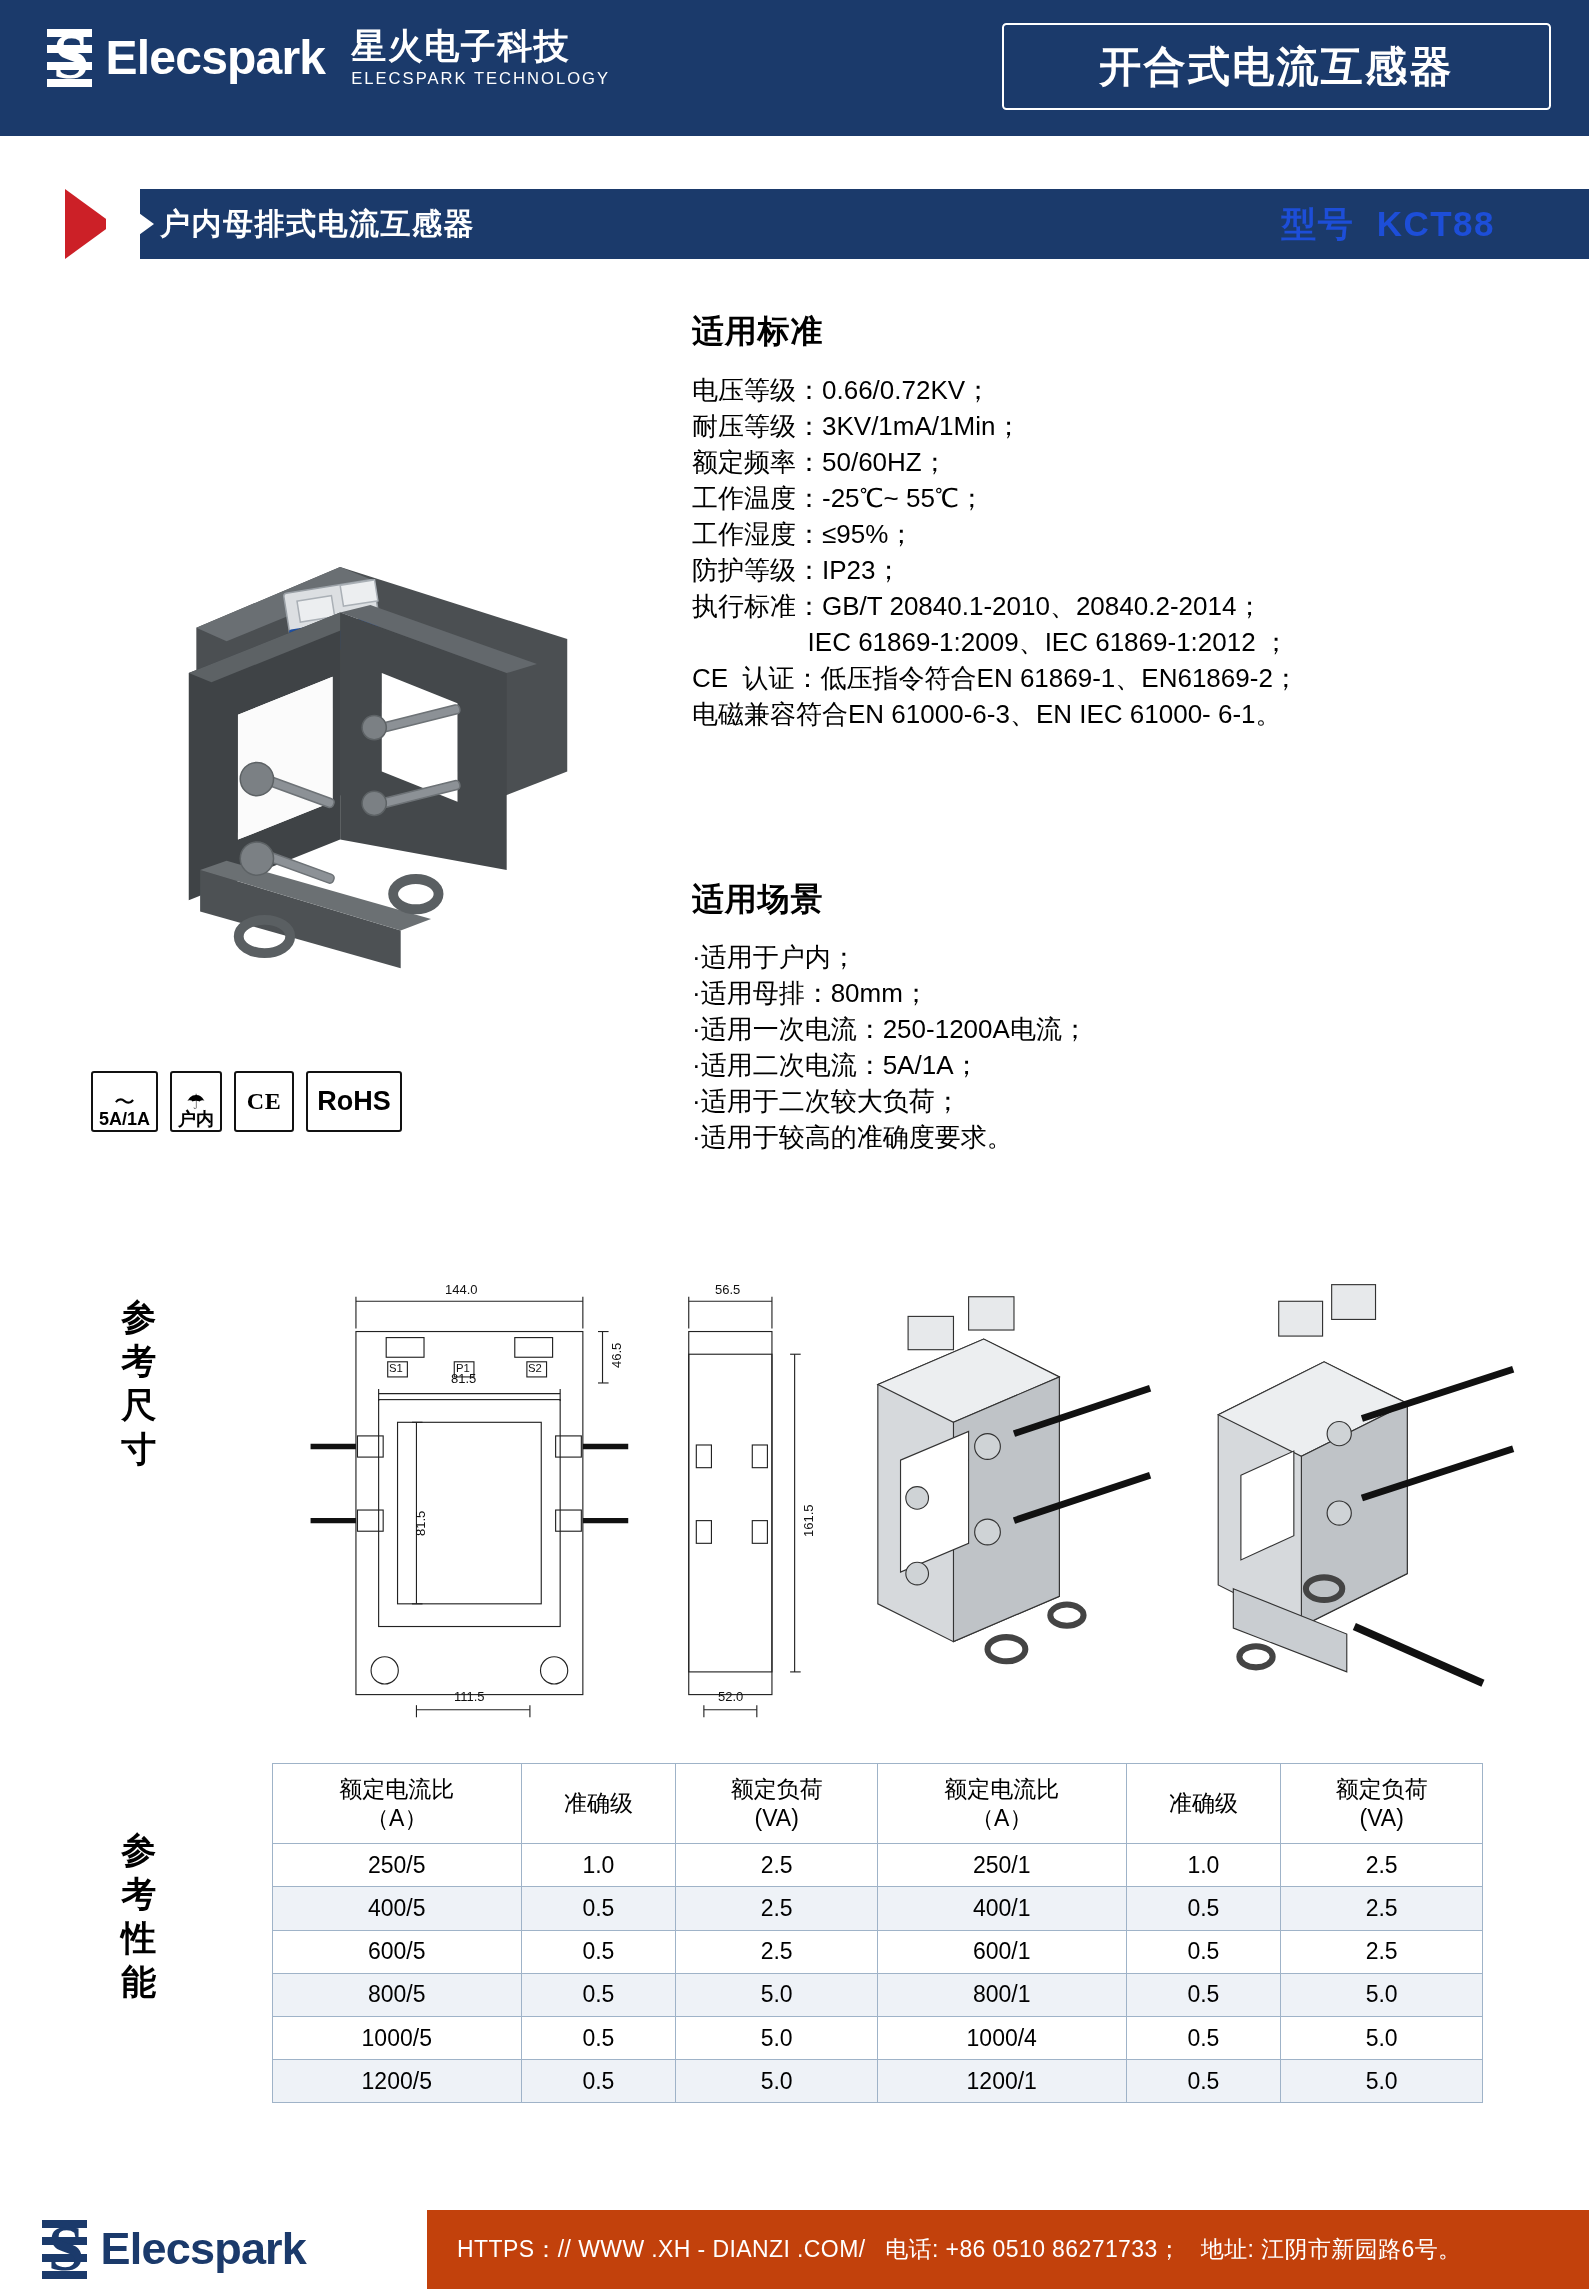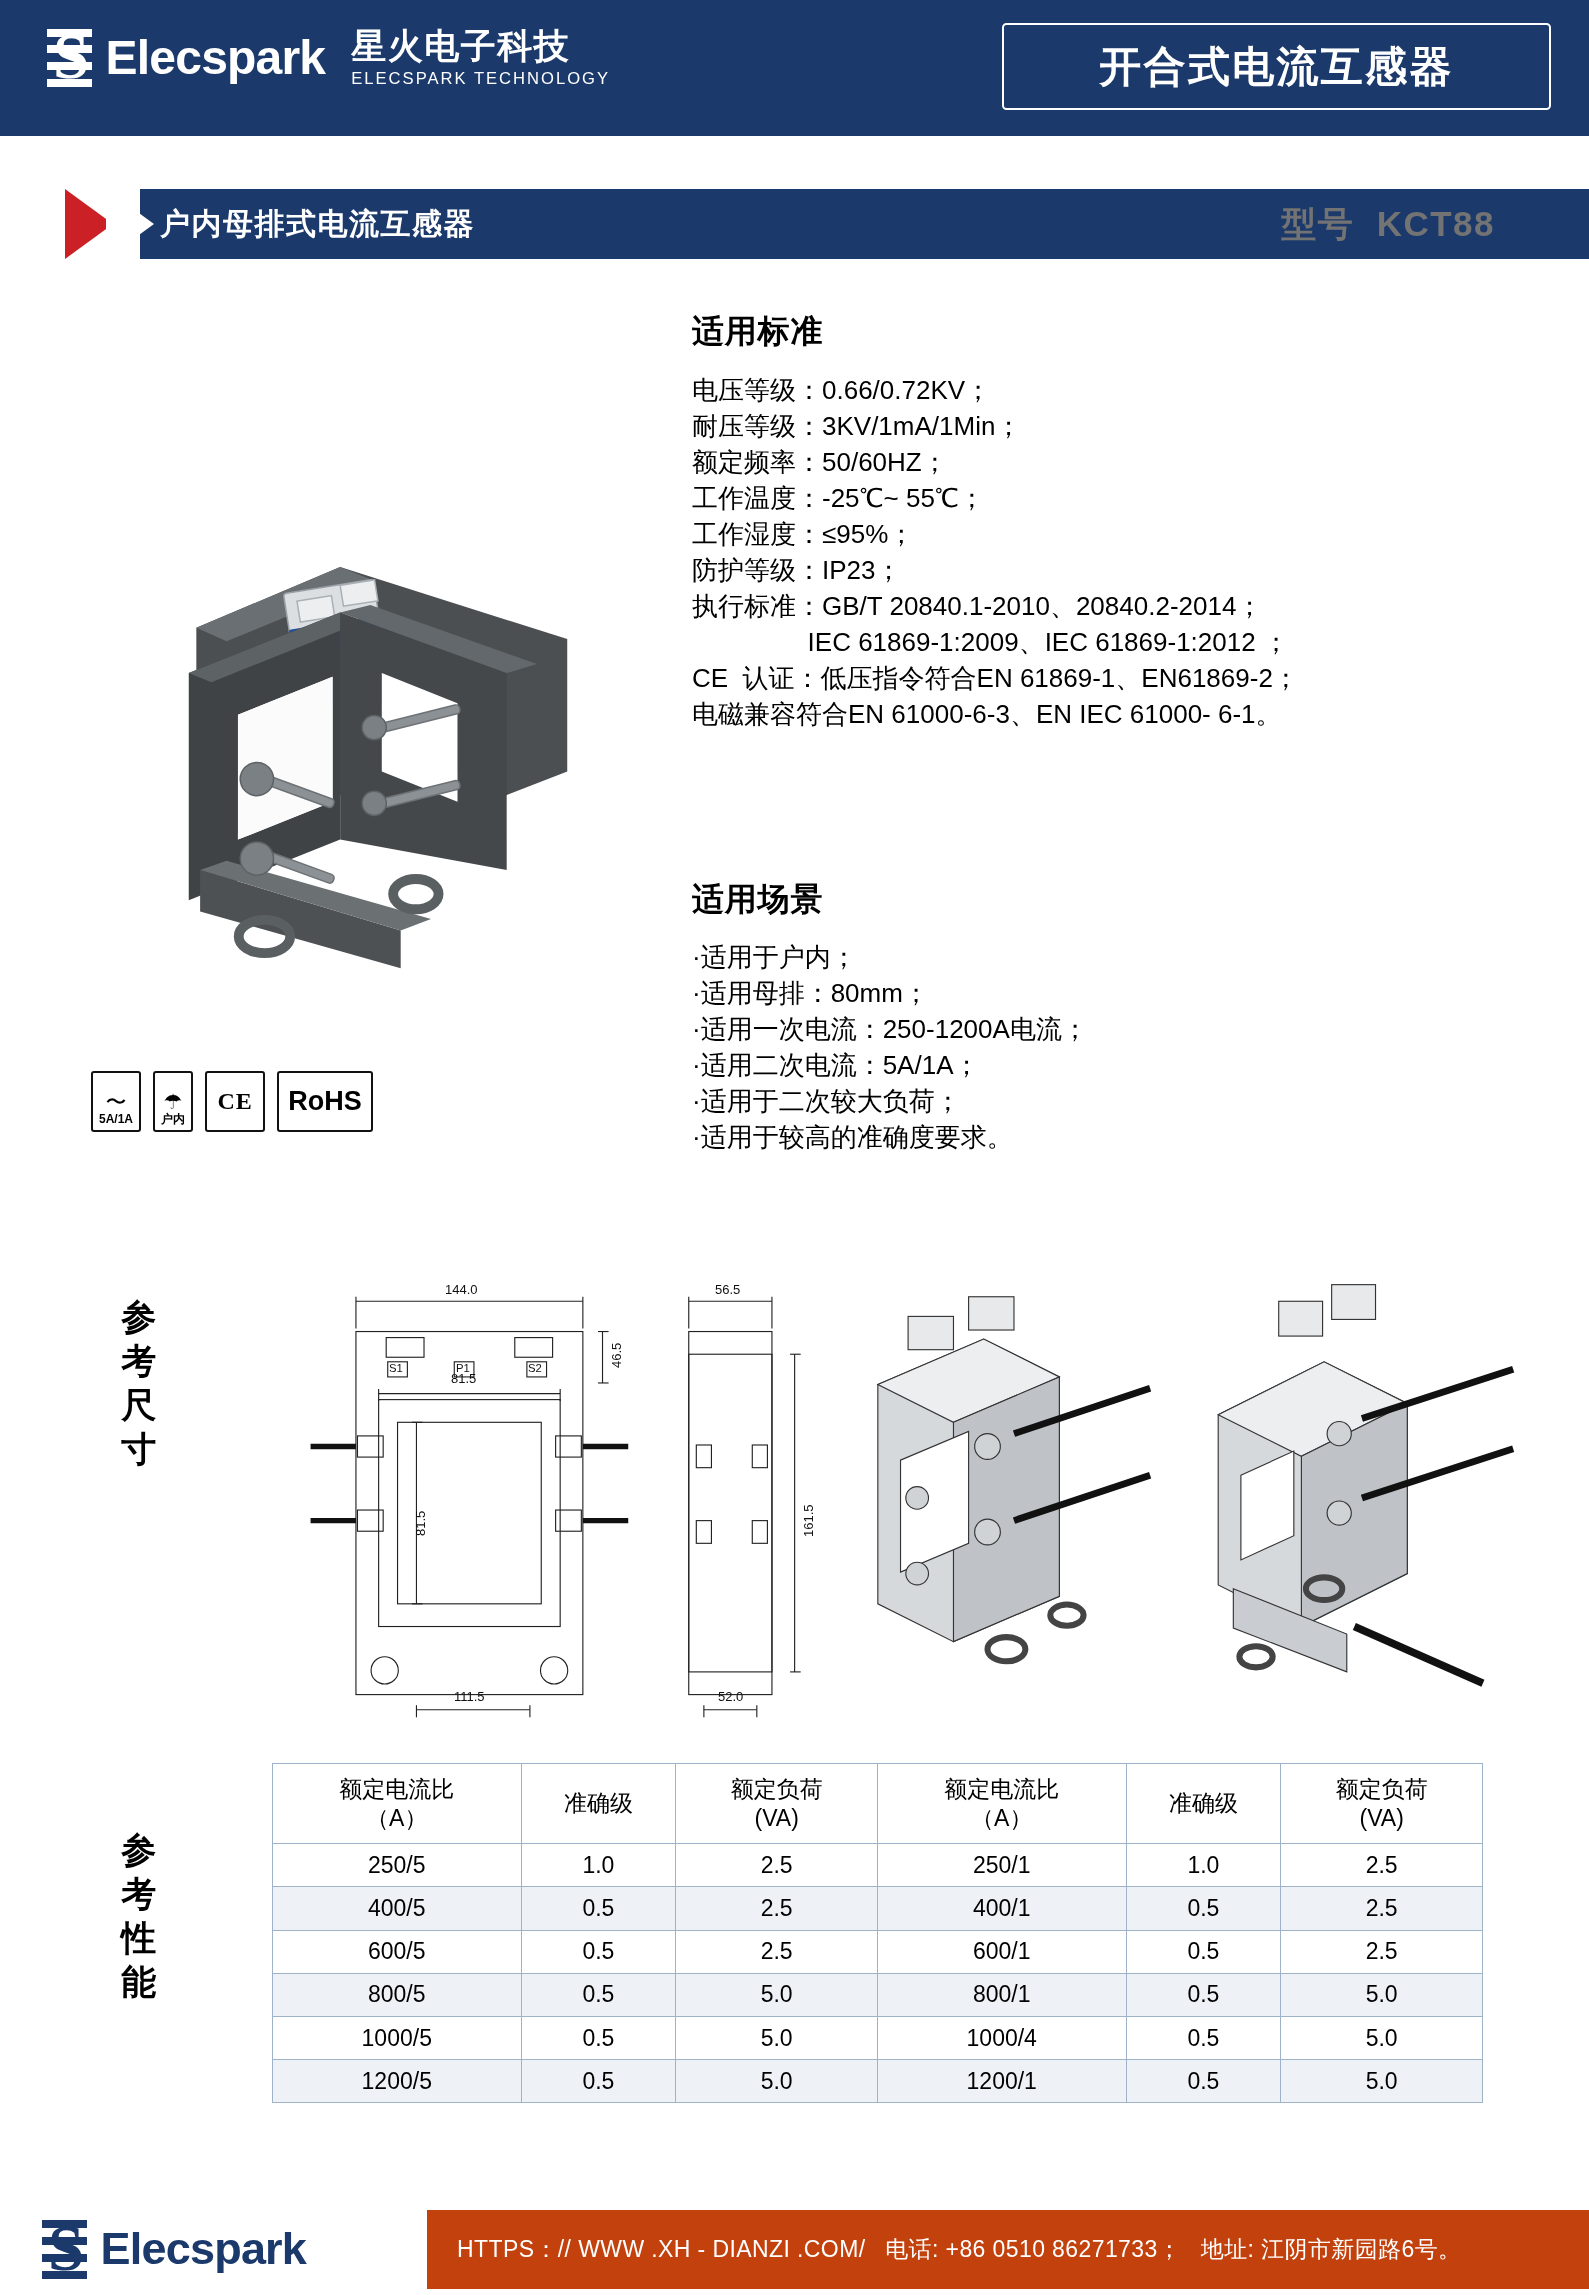--- a/index.html
+++ b/index.html
@@ -129,21 +129,21 @@
     font-weight: bold;
     color: #ffffff;
     letter-spacing: 1.5px;
     z-index: 4;
   }
   .titlebar-model {
     position: absolute;
     right: 83px; top: 12px;
     font-size: 35px;
     font-weight: bold;
-    color: #737373;
+    color: #1d4ed8;
     letter-spacing: 1.5px;
     z-index: 4;
   }
 
   
   .product-area {
     position: absolute;
     left: 113px; top: 446px;
     width: 530px; height: 545px;
   }
@@ -162,21 +162,21 @@
     box-sizing: border-box;
     display: flex;
     flex-direction: column;
     align-items: center;
     justify-content: flex-end;
     margin-right: 12px;
     padding: 1.5px 6px 3px 6px;
     position: relative;
   }
   .cert-box .cert-label {
-    font-size: 12px;
+    font-size: 18px;
     font-weight: bold;
     line-height: 13.6px;
   }
   .cert-box .cert-glyph {
     font-size: 21px;
     line-height: 23px;
   }
   .cert-ce {
     border: 2.3px solid #111;
     border-radius: 3px;

